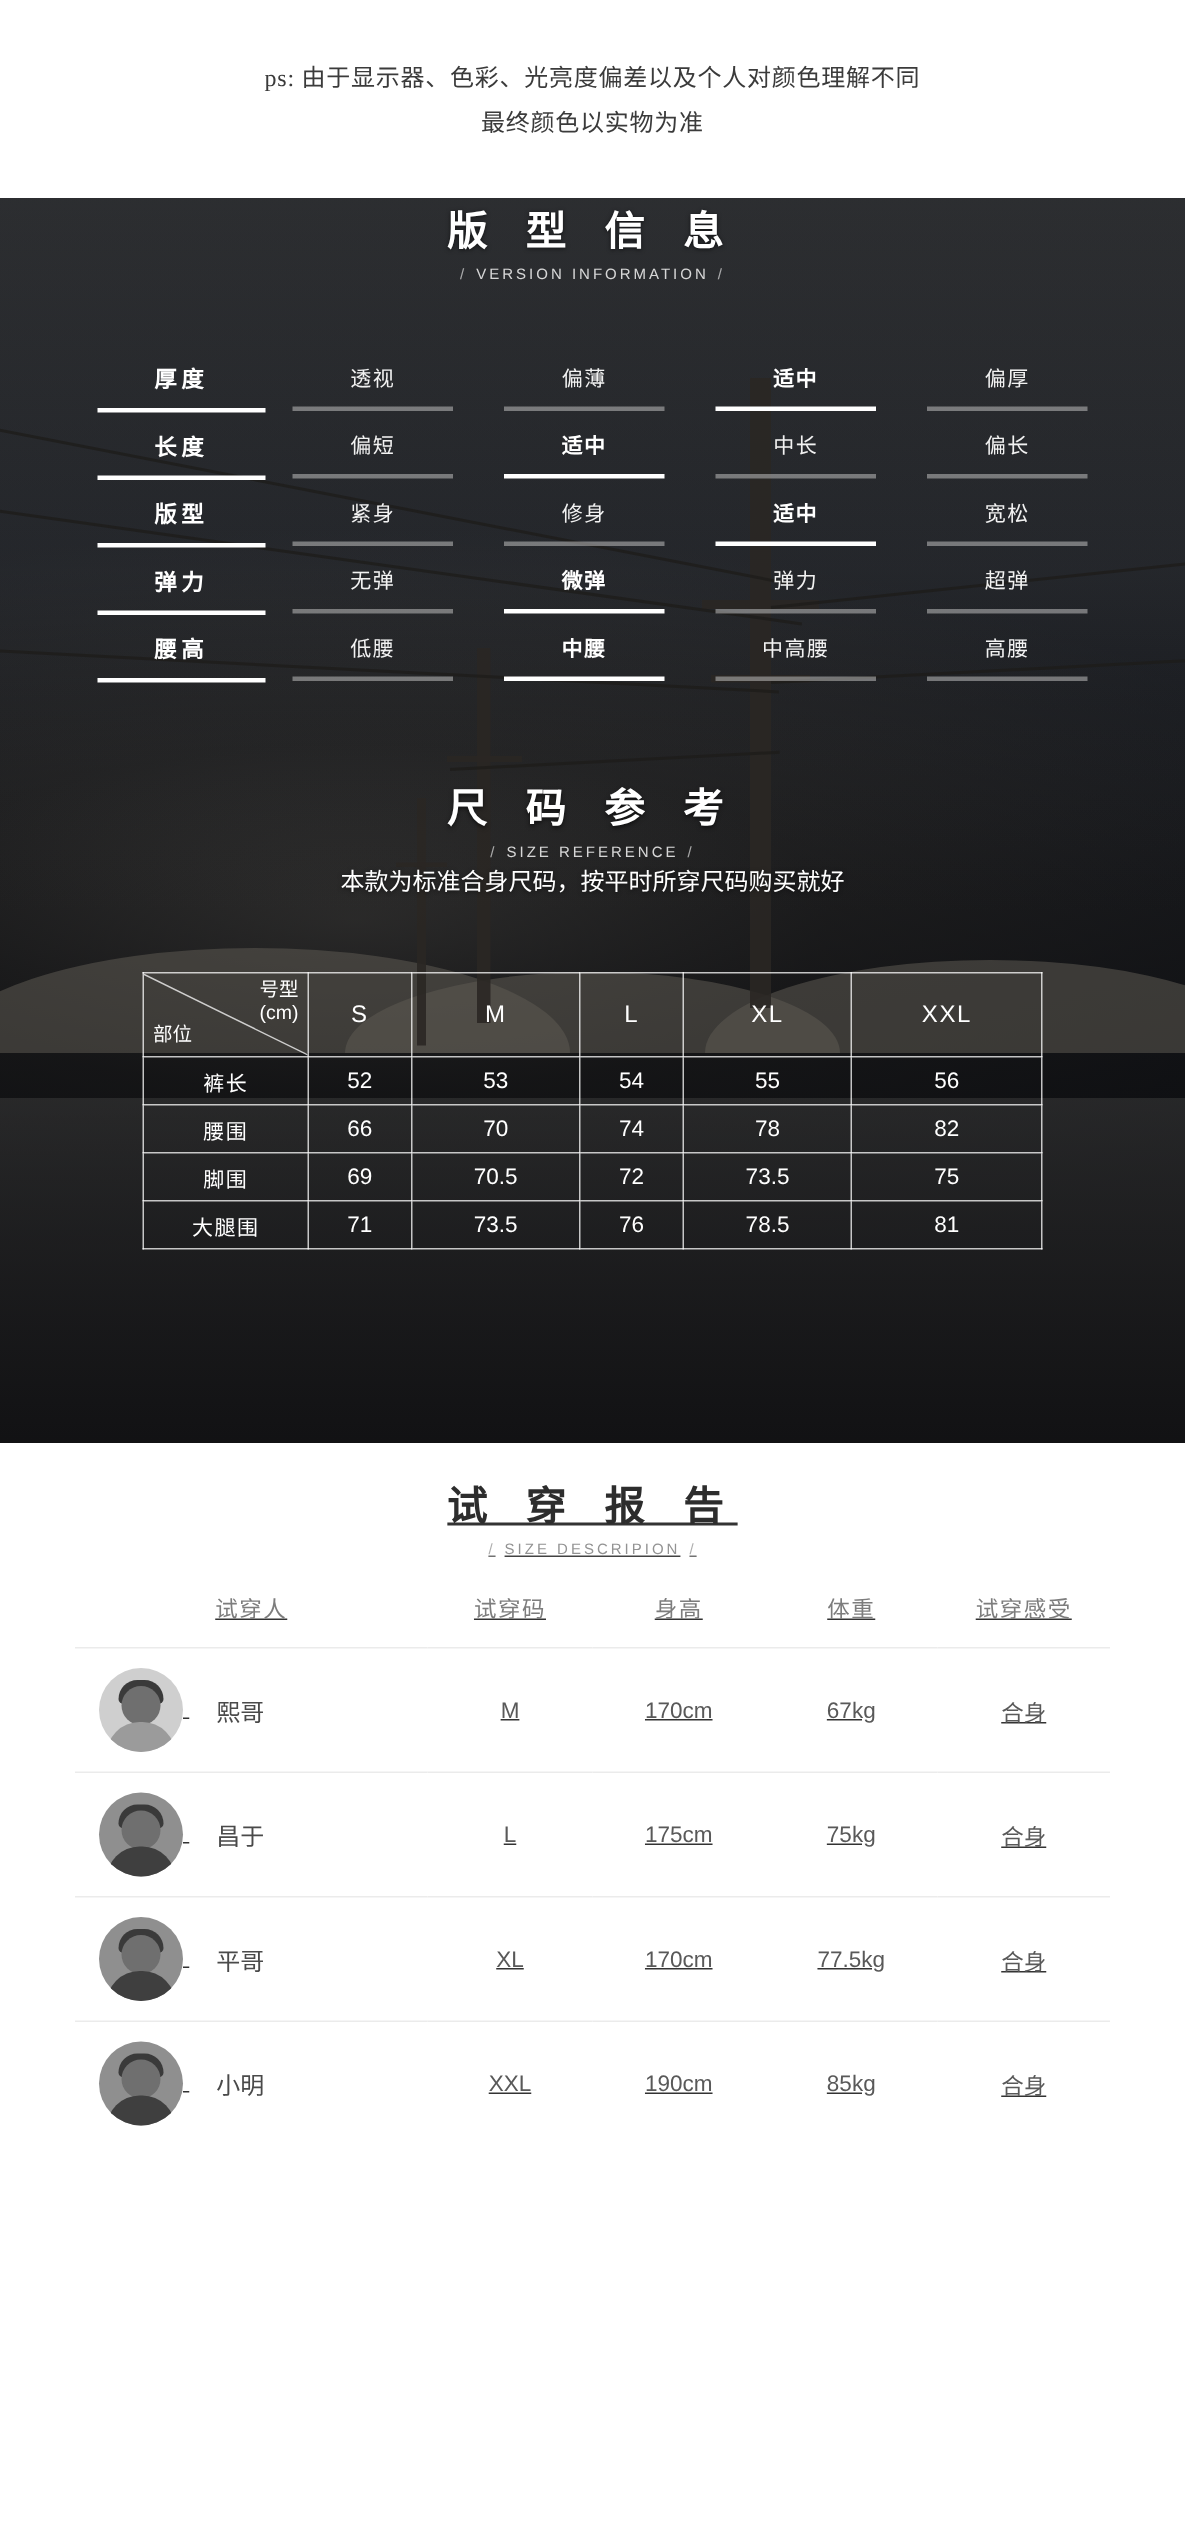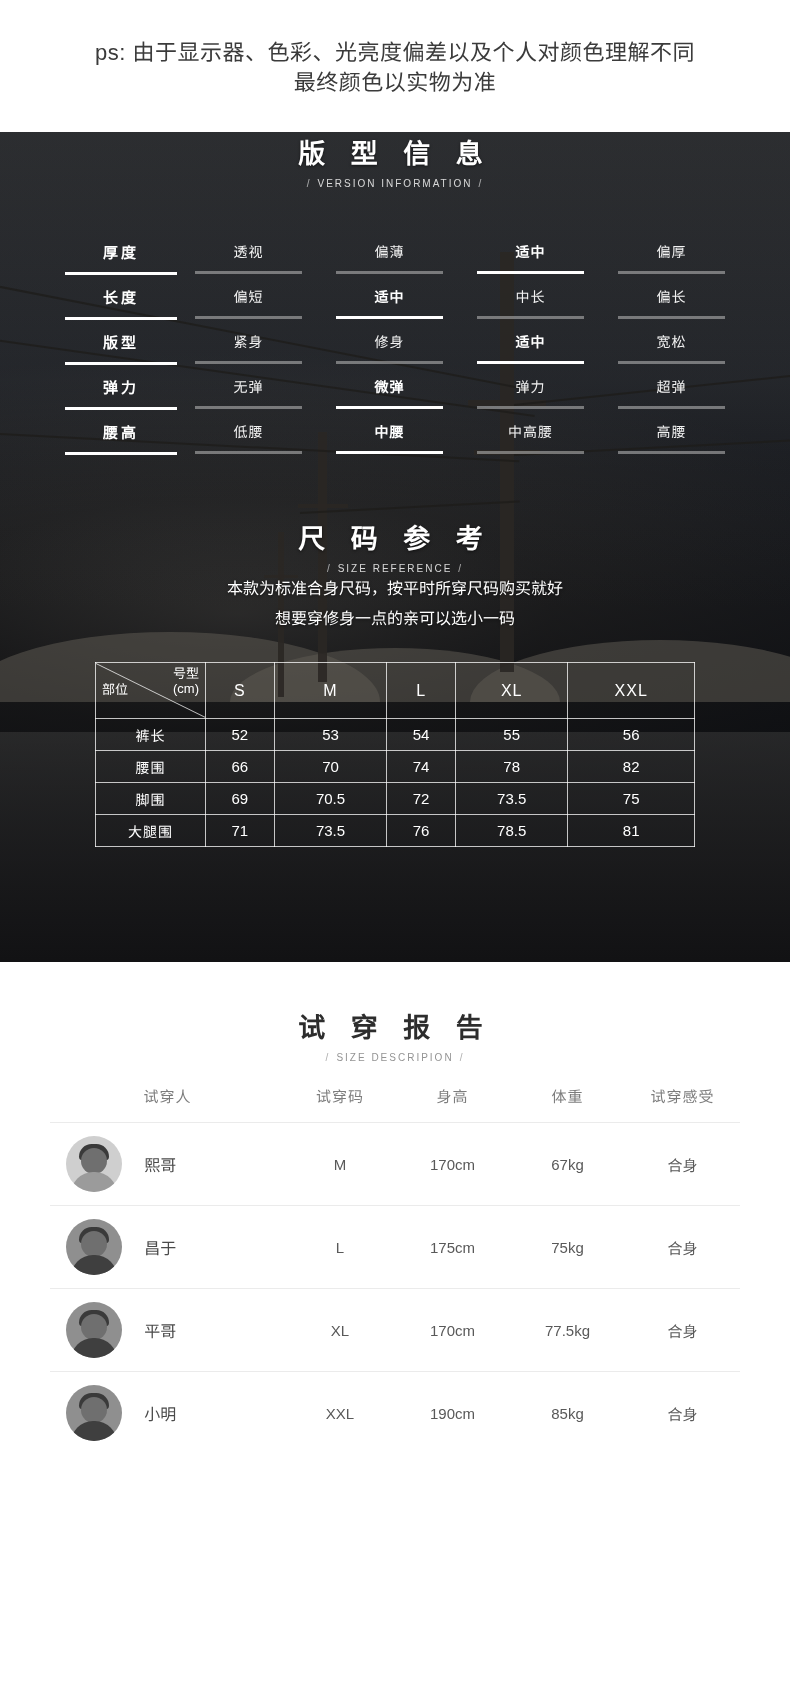--- a/index.html
+++ b/index.html
@@ -10,24 +10,25 @@
   body {
     width: 790px;
     font-family: "Liberation Sans", "DejaVu Sans", sans-serif;
     color: #333;
   }
 
   
   .top-note {
     padding: 38px 0 34px 0;
     text-align: center;
-    font-size: 22px;
+    font-size: 16px;
     line-height: 30px;
     color: #3b3b3b;
     letter-spacing: 0.5px;
+    font-family: Liberation Serif, serif;
   }
   .top-note div { white-space: nowrap; }
 
   
   .hero {
     position: relative;
     width: 790px;
     height: 830px;
     overflow: hidden;
     background: #20242a;
@@ -153,21 +154,21 @@
   .sr-desc {
     text-align: center;
     color: #fff;
     font-size: 16px;
     line-height: 30px;
     text-shadow: 0 1px 3px rgba(0,0,0,.55);
   }
 
   
   .size-table {
-    margin: 28px auto 0;
+    margin: 44px auto 0;
     width: 600px;
     border-collapse: collapse;
     color: #fff;
     font-size: 15px;
   }
   .size-table th, .size-table td {
     border: 1px solid rgba(255,255,255,0.75);
     text-align: center;
     height: 32px;
     font-weight: 400;
@@ -184,30 +185,31 @@
     width: 127px; height: 1px;
     background: rgba(255,255,255,0.75);
     transform-origin: left top;
     transform: rotate(26.2deg);
   }
   .corner-tr {
     position: absolute; right: 6px; top: 3px;
     font-size: 13px; line-height: 15px; text-align: right;
   }
   .corner-bl {
-    position: absolute; left: 6px; bottom: 20px;
+    position: absolute; left: 6px; bottom: 6px;
     font-size: 13px;
   }
   .size-table th.head { font-size: 16px; letter-spacing: 1px; }
   .size-table td.rowhead { font-size: 14px; letter-spacing: 1px; text-align: center; }
 
   
   .report {
     background: #fff;
-    padding: 44px 0 40px 0;
+    padding: 20px 0 40px 0;
+    text-decoration: underline;
   }
   .report .sec-title .zh { color: #2d2d2d; text-shadow: none; }
   .report .sec-title .en { color: #8a8a8a; }
 
   .report-table {
     margin: 21px auto 0;
     width: 690px;
     border-collapse: collapse;
   }
   .report-table th {
@@ -372,21 +374,20 @@
     <div class="sr-wrap">
       <div class="sec-title">
         <div class="zh">尺 码 参 考</div>
         <div class="en">
           <span class="slash">/</span><span>SIZE REFERENCE</span><span class="slash">/</span>
         </div>
       </div>
 
       <div class="sr-desc">
         <div>本款为标准合身尺码，按平时所穿尺码购买就好</div>
-        <div>想要穿修身一点的亲可以选小一码</div>
       </div>
 
       <table class="size-table">
         <tbody>
             <tr>
           <th class="corner">
             <span class="corner-line"></span>
             <span class="corner-tr">
               <span>号型</span><br>
               <span>(cm)</span>

